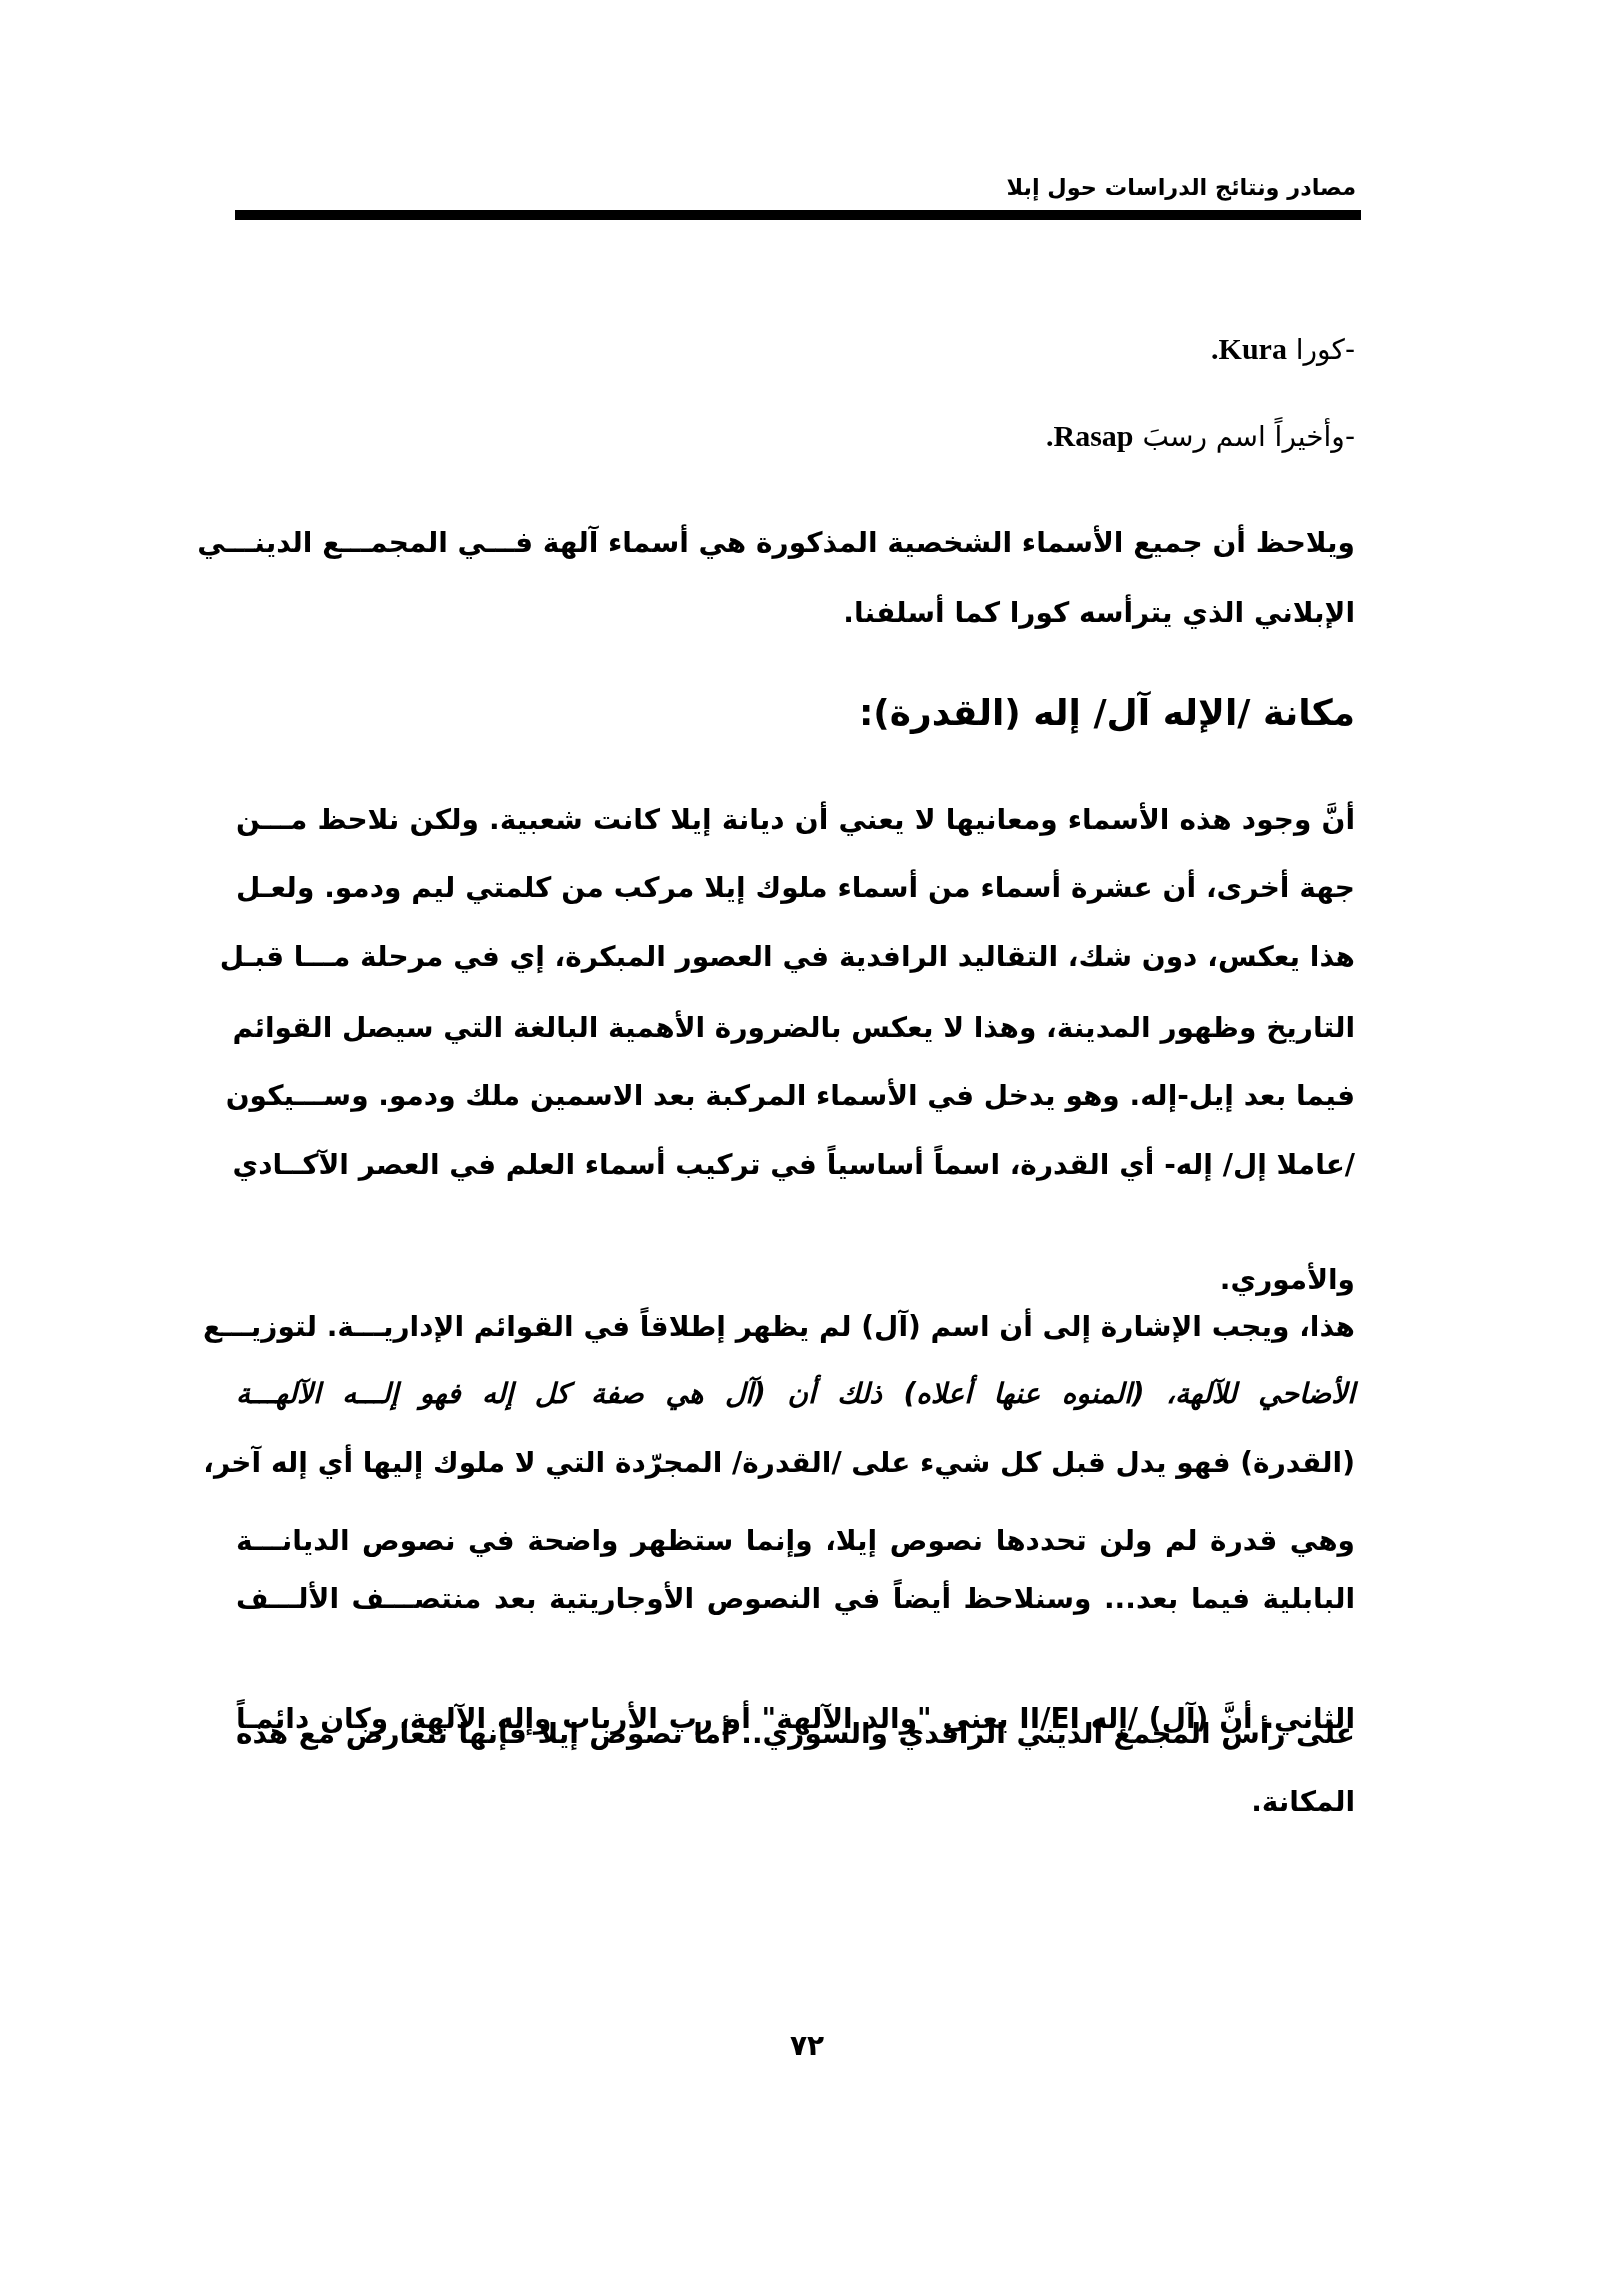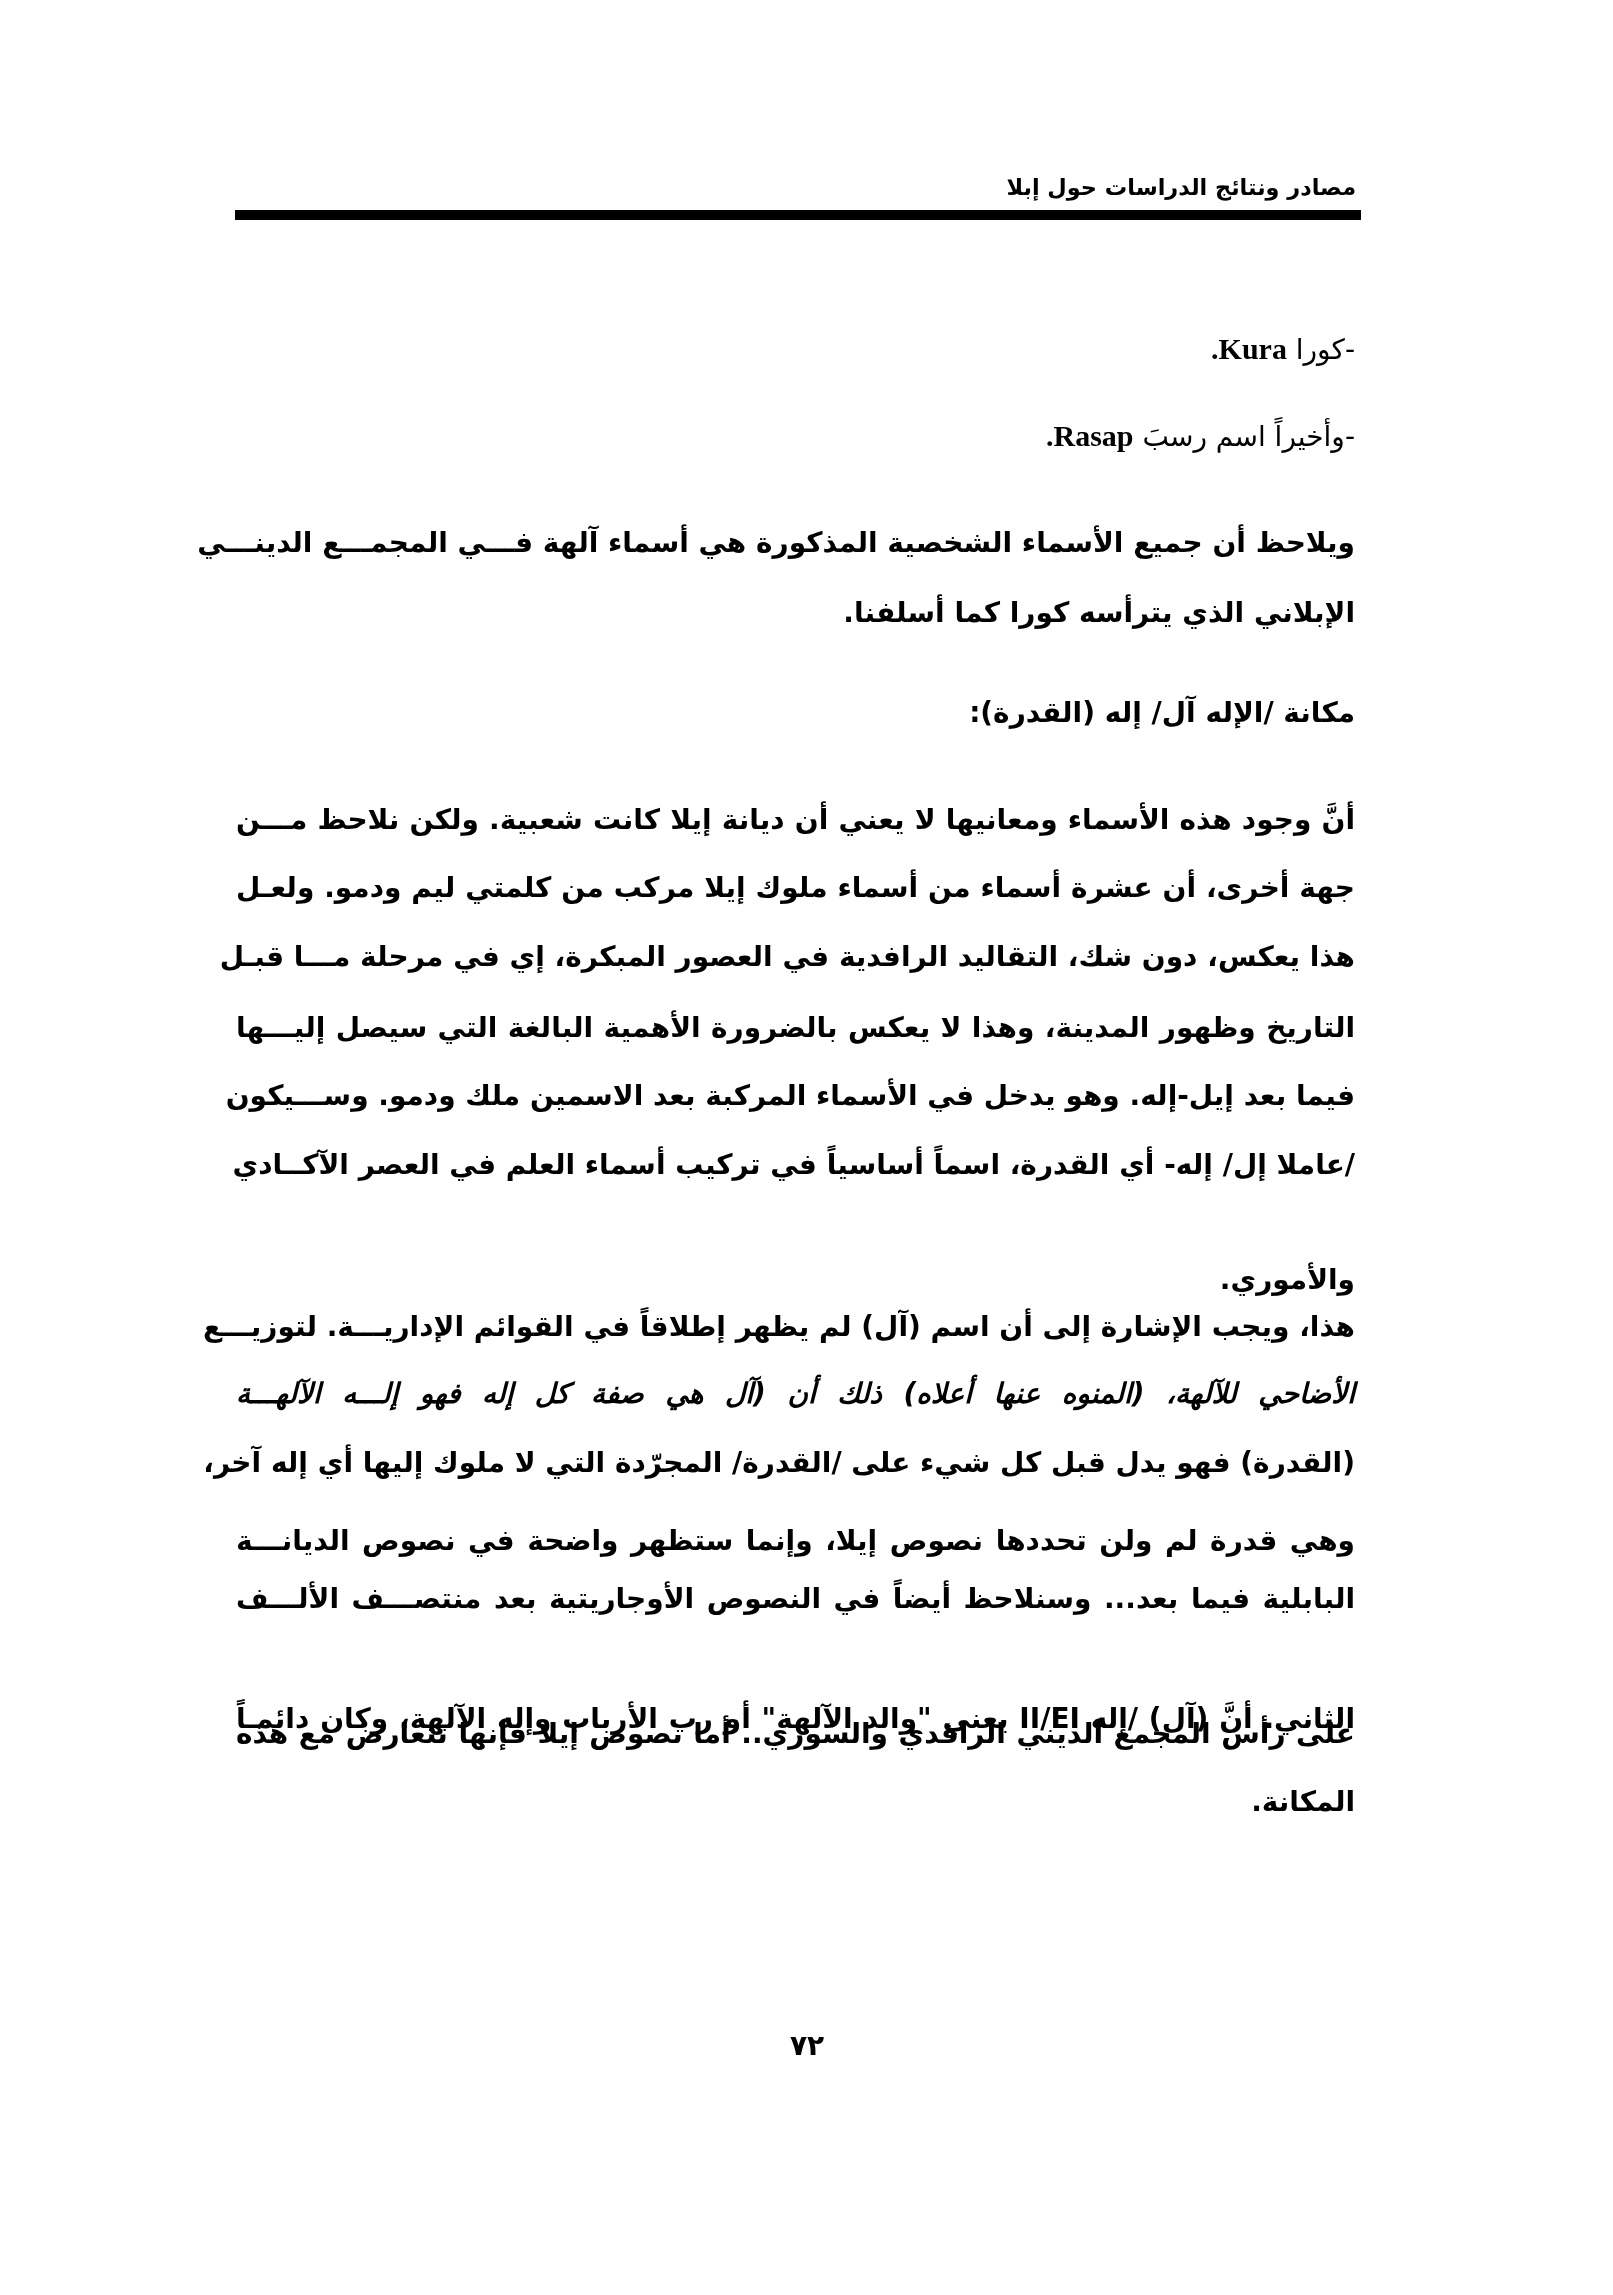--- a/index.html
+++ b/index.html
@@ -72,21 +72,21 @@
   .list-line .latin {
     font-family: "Liberation Serif", "DejaVu Serif", serif;
     font-weight: bold;
     font-size: 30px;
   }
   .section-heading {
     position: absolute;
     right: 0;
     white-space: nowrap;
     font-weight: bold;
-    font-size: 28px;
+    font-size: 36px;
     line-height: 50px;
   }
   .page-number {
     position: absolute;
     left: 774px;
     top: 2029px;
     width: 66px;
     text-align: center;
     font-weight: bold;
     font-size: 28px;
@@ -115,21 +115,21 @@
     </div>
 
     <div class="line" style="top:517px;">ويلاحظ أن جميع الأسماء الشخصية المذكورة هي أسماء آلهة فـــي المجمـــع الدينـــي</div>
     <div class="line last" style="top:587px;">الإبلاني الذي يترأسه كورا كما أسلفنا.</div>
 
     <div class="section-heading" style="top:688px;">مكانة /الإله آل/ إله (القدرة):</div>
 
     <div class="line" style="top:794px;">أنَّ وجود هذه الأسماء ومعانيها لا يعني أن ديانة إيلا كانت شعبية. ولكن نلاحظ مـــن</div>
     <div class="line" style="top:862px;">جهة أخرى، أن عشرة أسماء من أسماء ملوك إيلا مركب من كلمتي ليم ودمو. ولعـل</div>
     <div class="line" style="top:931px;">هذا يعكس، دون شك، التقاليد الرافدية في العصور المبكرة، إي في مرحلة مـــا قبـل</div>
-    <div class="line" style="top:1002px;">التاريخ وظهور المدينة، وهذا لا يعكس بالضرورة الأهمية البالغة التي سيصل إليـــها</div>
+    <div class="line" style="top:1002px;">التاريخ وظهور المدينة، وهذا لا يعكس بالضرورة الأهمية البالغة التي سيصل القوائم</div>
     <div class="line" style="top:1070px;">فيما بعد إيل-إله. وهو يدخل في الأسماء المركبة بعد الاسمين ملك ودمو. وســـيكون</div>
     <div class="line" style="top:1139px;">/عاملا إل/ إله- أي القدرة، اسماً أساسياً في تركيب أسماء العلم في العصر الآكــادي</div>
     <div class="line last" style="top:1254px;">والأموري.</div>
 
     <div class="line" style="top:1301px;">هذا، ويجب الإشارة إلى أن اسم (آل) لم يظهر إطلاقاً في القوائم الإداريـــة. لتوزيـــع</div>
     <div class="line" style="top:1368px;font-style:italic;">الأضاحي للآلهة، (المنوه عنها أعلاه) ذلك أن (آل هي صفة كل إله فهو إلـــه الآلهـــة</div>
     <div class="line" style="top:1437px;">(القدرة) فهو يدل قبل كل شيء على /القدرة/ المجرّدة التي لا ملوك إليها أي إله آخر،</div>
     <div class="line" style="top:1515px;">وهي قدرة لم ولن تحددها نصوص إيلا، وإنما ستظهر واضحة في نصوص الديانـــة</div>
     <div class="line" style="top:1573px;">البابلية فيما بعد... وسنلاحظ أيضاً في النصوص الأوجاريتية بعد منتصـــف الألـــف</div>
     <div class="line" style="top:1693px;">الثاني. أنَّ (آل) /إله II/EI يعني "والد الآلهة" أو رب الأرباب وإله الآلهة، وكان دائمـاً</div>

